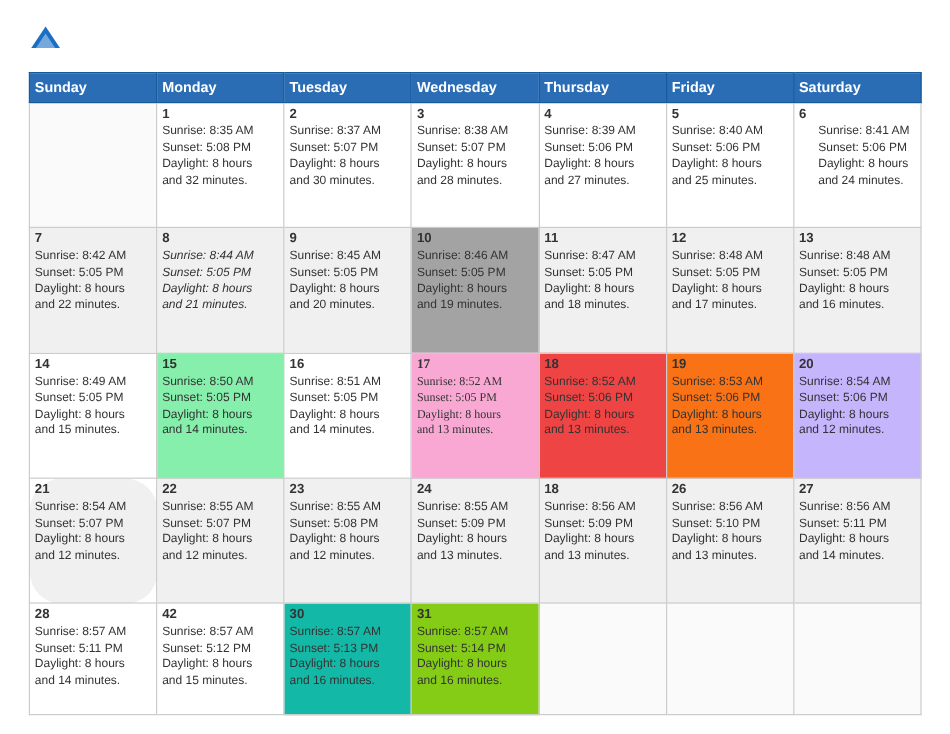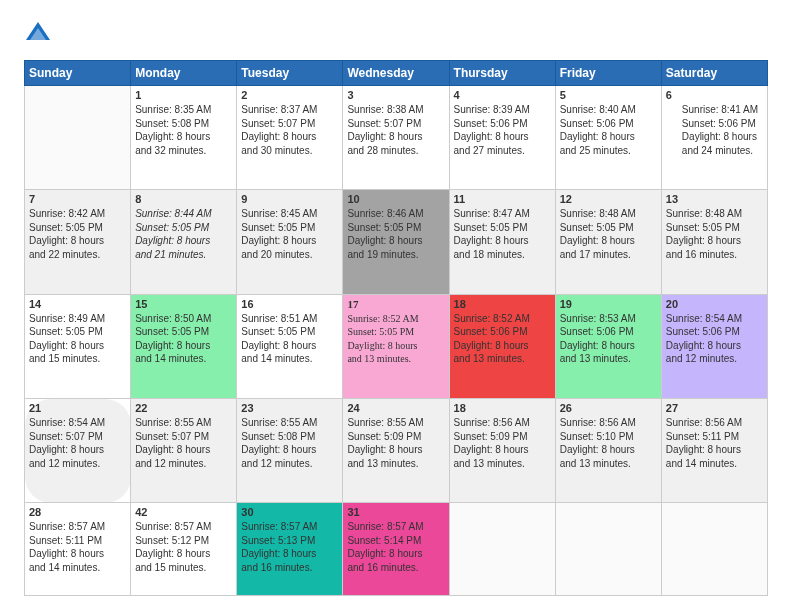--- a/index.html
+++ b/index.html
@@ -251,21 +251,21 @@
 Daylight: 8 hours
 and 13 minutes.</div>
           </td>
           <td style="background: #ef4444;">
             <span class="day-num">18</span>
             <div class="day-info" style="white-space: pre-line;">Sunrise: 8:52 AM
 Sunset: 5:06 PM
 Daylight: 8 hours
 and 13 minutes.</div>
           </td>
-          <td style="background: #86efac;">
+          <td style="background: #f97316;">
             <span class="day-num">19</span>
             <div class="day-info" style="white-space: pre-line;">Sunrise: 8:53 AM
 Sunset: 5:06 PM
 Daylight: 8 hours
 and 13 minutes.</div>
           </td>
           <td style="background: #c4b5fd;">
             <span class="day-num">20</span>
             <div class="day-info" style="white-space: pre-line;">Sunrise: 8:54 AM
 Sunset: 5:06 PM
@@ -339,21 +339,21 @@
 Daylight: 8 hours
 and 15 minutes.</div>
           </td>
           <td style="background: #14b8a6;">
             <span class="day-num">30</span>
             <div class="day-info" style="white-space: pre-line;">Sunrise: 8:57 AM
 Sunset: 5:13 PM
 Daylight: 8 hours
 and 16 minutes.</div>
           </td>
-          <td style="background: #ec4899; margin-top: 28px;">
+          <td style="background: #84cc16; margin-top: 28px;">
             <span class="day-num">31</span>
             <div class="day-info" style="white-space: pre-line;">Sunrise: 8:57 AM
 Sunset: 5:14 PM
 Daylight: 8 hours
 and 16 minutes.</div>
           </td>
           <td style="background: rgb(250, 250, 250);"></td>
           <td style="background: rgb(250, 250, 250);"></td>
           <td style="background: rgb(250, 250, 250);"></td>
         </tr>

